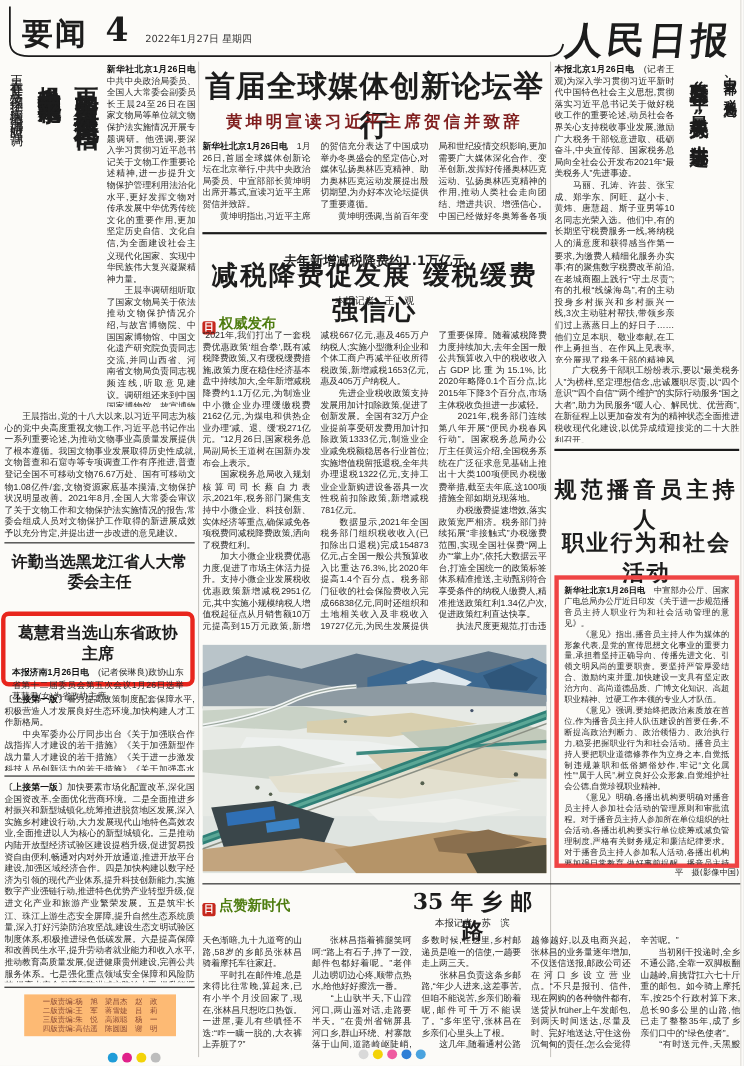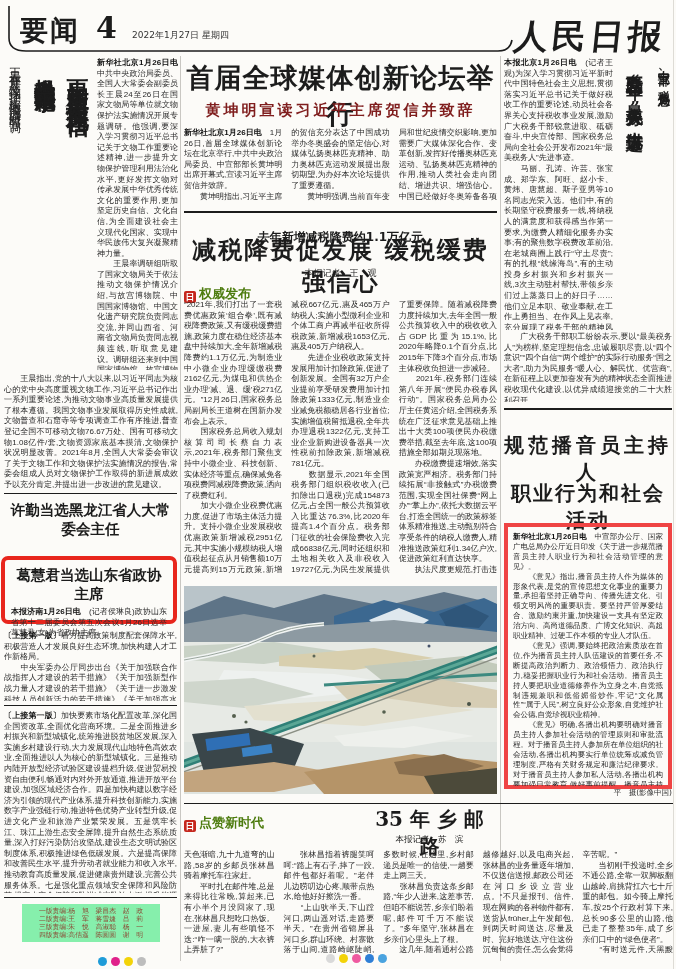--- a/index.html
+++ b/index.html
@@ -75,21 +75,21 @@
   <div class="abs body-txt" style="left:4px;top:631px;width:173px;height:70px"><span class="dl">〔上接第一版〕</span><span>着力提高政策制度配套保障水平,积极营造人才发展良好生态环境,加快构建人才工作新格局。
 　　中央军委办公厅同步出台《关于加强联合作战指挥人才建设的若干措施》《关于加强新型作战力量人才建设的若干措施》《关于进一步激发科技人员创新活力的若干措施》《关于加强高水平战略管理人才建设的若干措施》,针对不同类别人才队伍特点和建设现状,围绕加速锻造、超前布局、激励扶持、复合培养,分别提出了务实管用的对策办法。</span></div>
 
   <div class="abs hr" style="left:4px;top:705px;width:173px"></div>
 
   <div class="abs body-txt" style="left:4px;top:711px;width:173px;height:182px"><span class="dl">〔上接第一版〕</span><span>加快要素市场化配置改革,深化国企国资改革,全面优化营商环境。二是全面推进乡村振兴和新型城镇化,统筹推进脱贫地区发展,深入实施乡村建设行动,大力发展现代山地特色高效农业,全面推进以人为核心的新型城镇化。三是推动内陆开放型经济试验区建设提档升级,促进贸易投资自由便利,畅通对内对外开放通道,推进开放平台建设,加强区域经济合作。四是加快构建以数字经济为引领的现代产业体系,提升科技创新能力,实施数字产业强链行动,推进特色优势产业转型升级,促进文化产业和旅游产业繁荣发展。五是筑牢长江、珠江上游生态安全屏障,提升自然生态系统质量,深入打好污染防治攻坚战,建设生态文明试验区制度体系,积极推进绿色低碳发展。六是提高保障和改善民生水平,提升劳动者就业能力和收入水平,推动教育高质量发展,促进健康贵州建设,完善公共服务体系。七是强化重点领域安全保障和风险防范,提高水安全保障和防洪减灾防治水平,提升能源安全保障能力,防范化解债务风险。
 　　《意见》要求,坚持党的全面领导,充分发挥党总揽全局、协调各方的领导核心作用,强化政策支持,依法依规赋予贵州更大改革自主权。贵州省要切实承担主体责任,国务院有关部门要给予大力支持,国家发展改革委要加强统筹协调并查找问题,重要情况及时向党中央、国务院报告。</span></div>
 
   <div class="abs hr" style="left:4px;top:897px;width:173px"></div>
 
-  <div class="abs" style="left:22px;top:904px;width:138px;height:38px;background:#86efac;padding:3px 0;text-align:center">
+  <div class="abs" style="left:22px;top:904px;width:138px;height:38px;background:#fdba74;padding:3px 0;text-align:center">
     <div style="font-size:6.8px;line-height:8px;color:#8b4a35">一版责编:杨　旭　梁昌杰　赵　政</div>
     <div style="font-size:6.8px;line-height:8px;color:#8b4a35">二版责编:王　军　蒋雪婕　吕　莉</div>
     <div style="font-size:6.8px;line-height:8px;color:#8b4a35">三版责编:朱　悦　高淑聪　杨　一</div>
     <div style="font-size:6.8px;line-height:8px;color:#8b4a35">四版责编:高佶遥　陈圆圆　谢　明</div>
   </div>
 
   <div class="abs" style="left:98px;top:951px">
     <span class="dot" style="background:#1f9cd8"></span><span class="dot" style="background:#e0218a"></span><span class="dot" style="background:#f3d308"></span><span class="dot" style="background:#bdbdbd"></span>
   </div>
 

